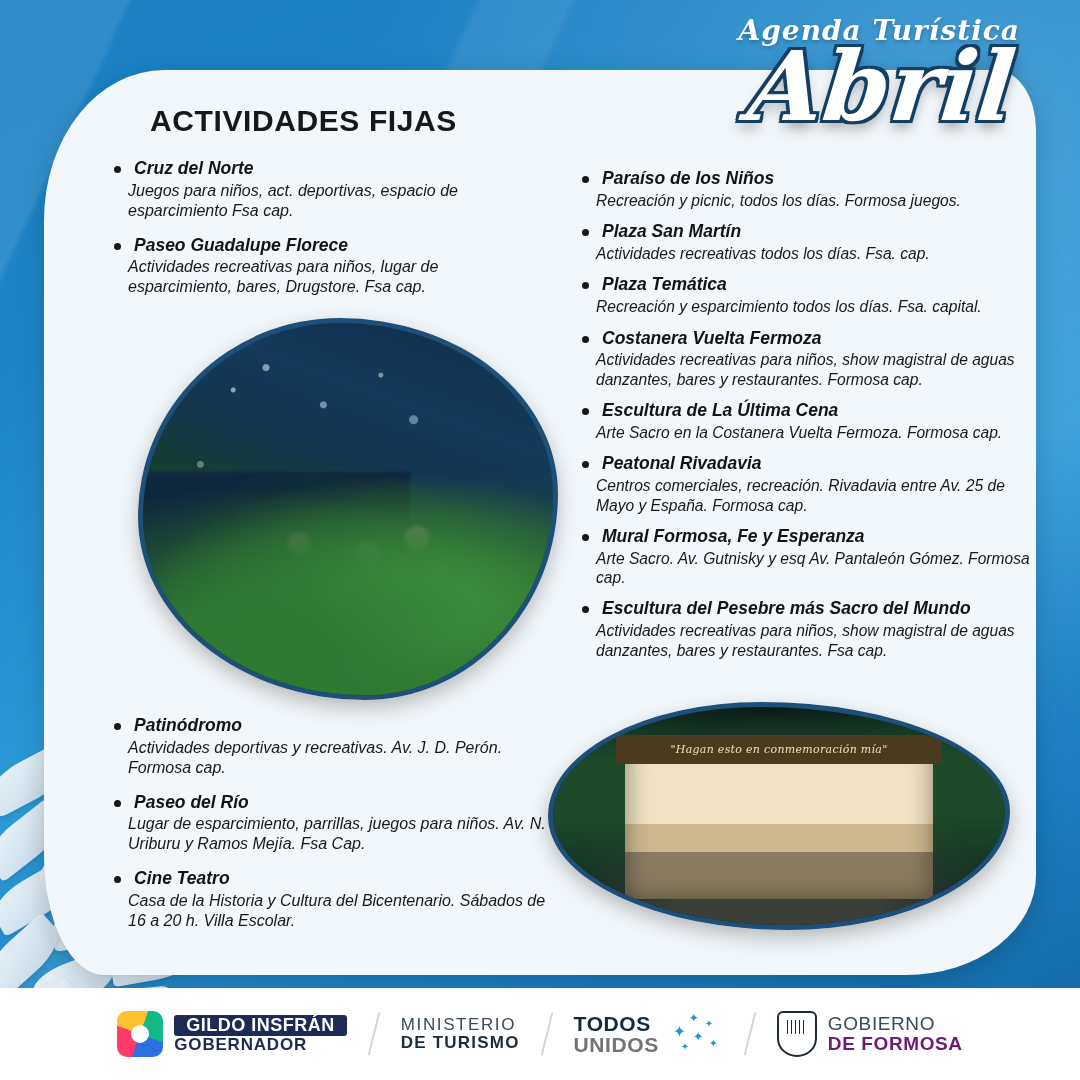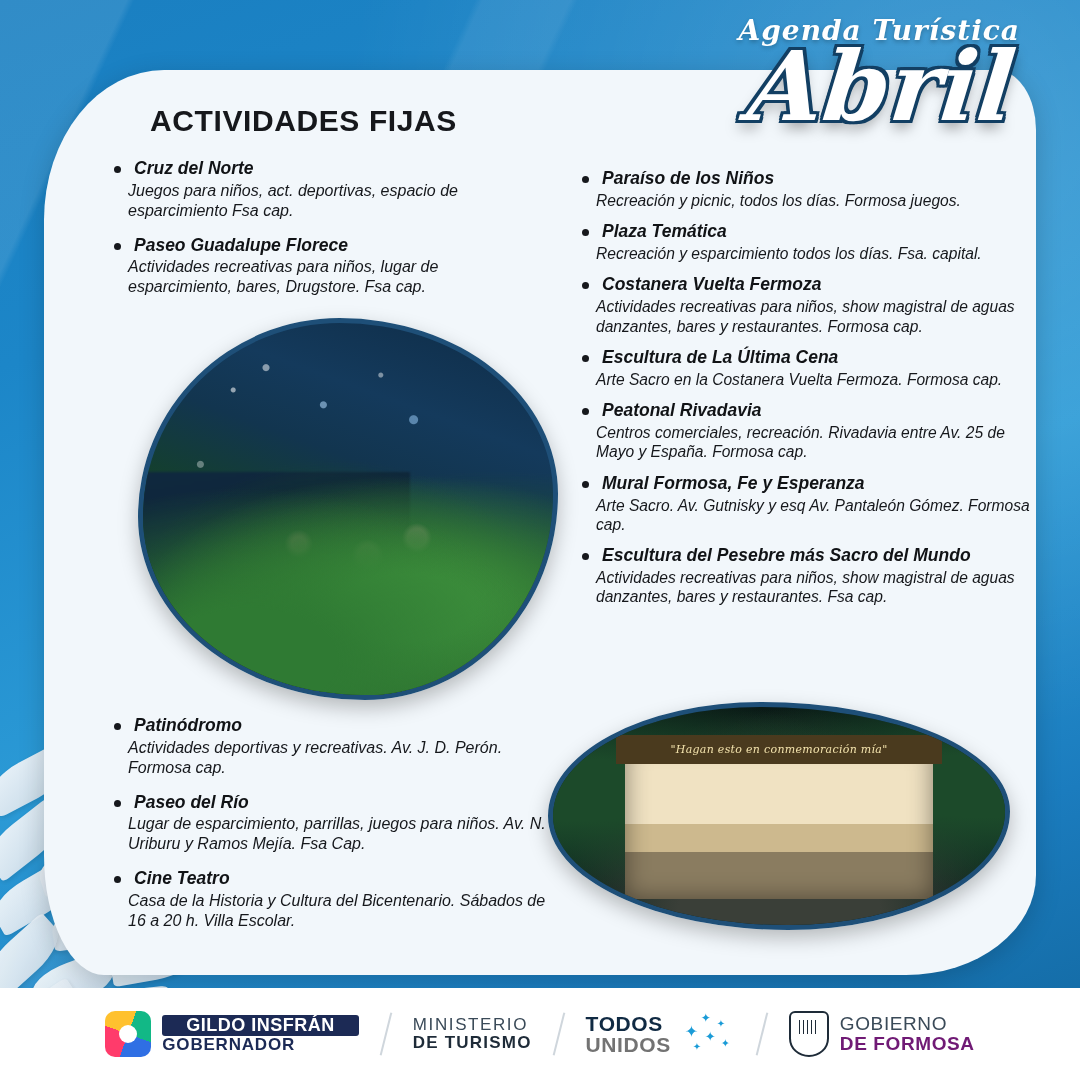--- a/index.html
+++ b/index.html
@@ -258,21 +258,21 @@
     position: absolute;
     left: 50%; top: 50%;
     transform: translate(-50%,-50%);
     width: 18px; height: 18px;
     border-radius: 50%;
     background: #ffffff;
   }
   .gildo-text { line-height: 1.05; }
   .gildo-text .l1 {
     font-size: 18px; font-weight: bold; color: #ffffff; letter-spacing: 0.5px;
-    background: #1c2a55; padding: 1px 24px; border-radius: 3px; display: inline-block;
+    background: #1c2a55; padding: 1px 12px; border-radius: 3px; display: inline-block;
   }
   .gildo-text .l2 { font-size: 17px; font-weight: bold; color: #1c2a55; letter-spacing: 0.8px; }
 
   .min-text { line-height: 1.05; text-align: left; }
   .min-text .l1 { font-size: 17px; color: #3a4a58; letter-spacing: 1.6px; }
   .min-text .l2 { font-size: 17px; font-weight: bold; color: #1e2b38; letter-spacing: 1.2px; }
 
   .todos { display: flex; align-items: center; gap: 10px; }
   .todos-text { line-height: 1.02; }
   .todos-text .l1 { font-size: 21px; font-weight: bold; color: #102a43; letter-spacing: 0.6px; }
@@ -352,20 +352,24 @@
   <div class="photo photo-flowers">
     <div class="road"></div>
     <div class="foliage"></div>
   </div>
 
   <div class="col col-right">
     <ul class="items">
       <li>
         <div class="item-title">Paraíso de los Niños</div>
         <div class="item-desc">Recreación y picnic, todos los días.   Formosa juegos.</div>
+      </li>
+      <li>
+        <div class="item-title">Plaza San Martín</div>
+        <div class="item-desc">Actividades recreativas todos los días. Fsa. cap.</div>
       </li>
       <li>
         <div class="item-title">Plaza Temática</div>
         <div class="item-desc">Recreación y esparcimiento todos los  días. Fsa. capital.</div>
       </li>
       <li>
         <div class="item-title">Costanera Vuelta Fermoza</div>
         <div class="item-desc">Actividades recreativas para niños, show magistral de aguas danzantes, bares y restaurantes. Formosa cap.</div>
       </li>
       <li>

